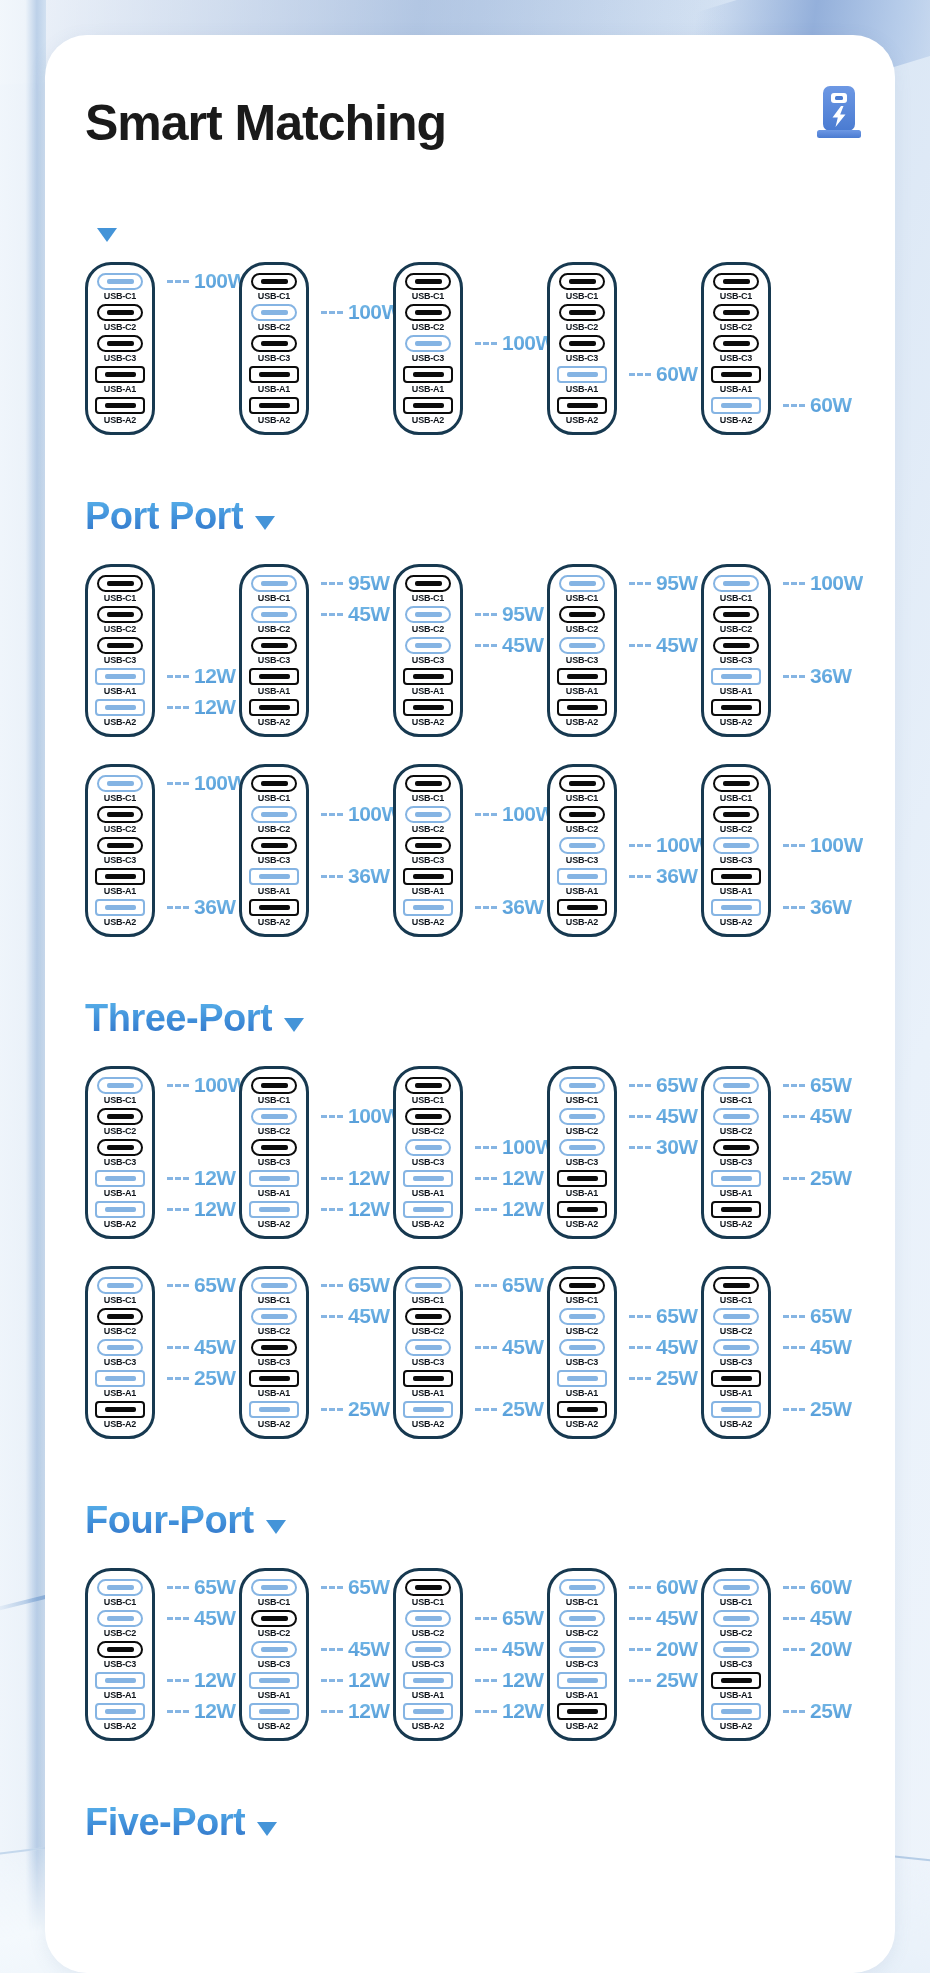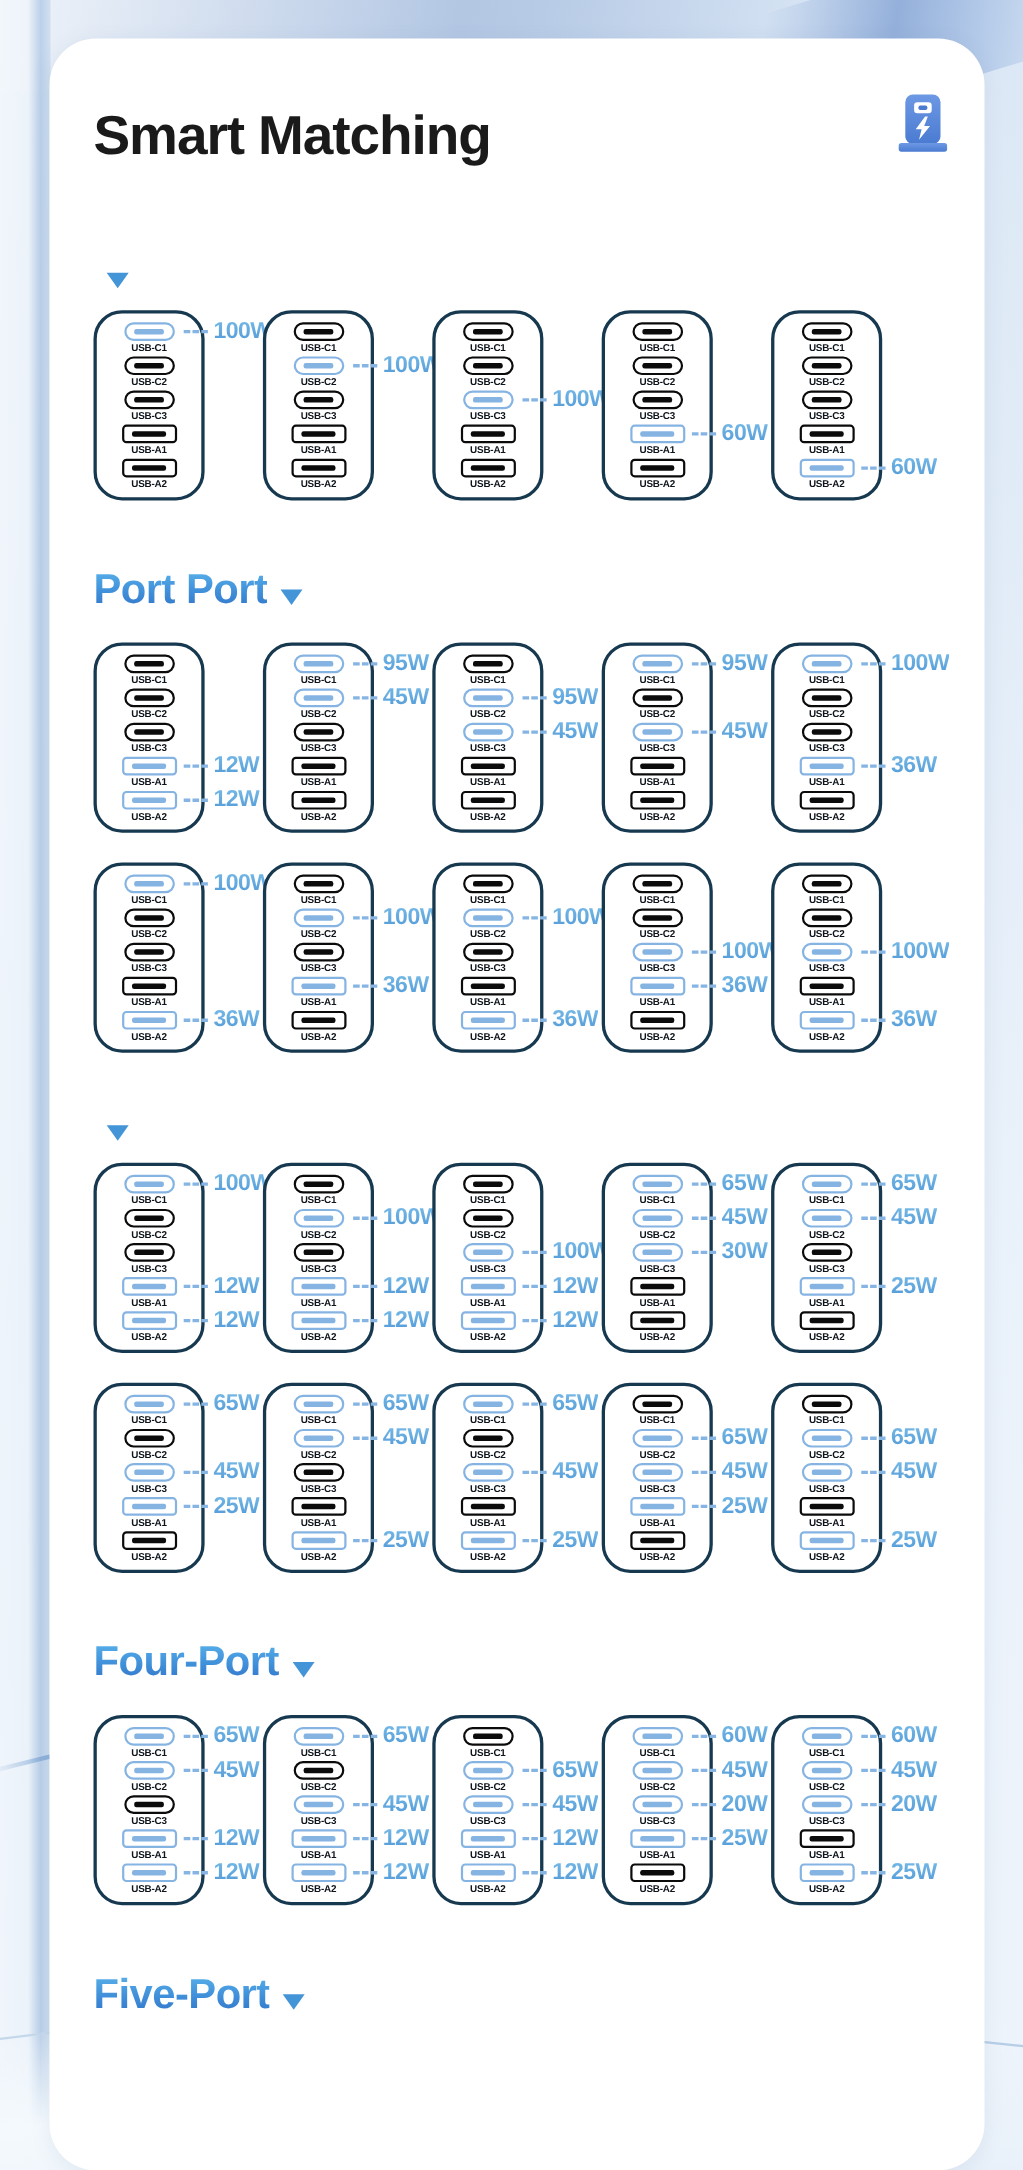--- a/index.html
+++ b/index.html
@@ -44,21 +44,21 @@
     transform:rotate(6deg);
   }
 
   
   .card{
     position:absolute;left:45px;top:35px;width:850px;height:1938px;
     background:#ffffff;border-radius:42px;
     padding:58px 40px 0;box-sizing:border-box;
     box-shadow:0 4px 18px rgba(90,120,160,.10);
   }
-  .card-header{position:relative;margin-bottom:88px;}
+  .card-header{position:relative;margin-bottom:68px;}
   .page-title{
     margin:0;font-size:50px;line-height:1.22;font-weight:bold;
     letter-spacing:-1px;color:#1a1a1a;
   }
   .header-icon{position:absolute;right:-12px;top:-10px;width:56px;height:58px;}
 
   
   .port-section{margin:0 0 58px;}
   .section-heading{
     display:flex;align-items:center;margin:0 0 26px;
@@ -75,21 +75,21 @@
     border-left:10px solid transparent;border-right:10px solid transparent;
     border-top:14px solid #4494d8;
   }
 
   
   .charger-row{display:flex;justify-content:space-between;margin-bottom:25px;}
   .charger-row:last-child{margin-bottom:0;}
   .charger-cell{position:relative;width:154px;height:175px;}
 
   .charger-box{
-    width:101px;box-sizing:border-box;
+    width:70px;box-sizing:border-box;
     border:3px solid #173950;border-radius:26px;
     padding:8px 0 4px;background:#fff;
     display:flex;flex-direction:column;align-items:center;
   }
   .port-group{display:flex;flex-direction:column;align-items:center;height:31px;}
   .port{
     box-sizing:border-box;position:relative;
     display:flex;align-items:center;justify-content:center;
     height:17px;border:2.5px solid #0b0b0b;background:#fff;
   }
@@ -772,20 +772,21 @@
             </div>
             <div class="callout" style="top: 132px;">
               <span class="dash"></span>
               <span class="watt">36W</span>
             </div>
           </div>
         </div>
       </section>
       <section class="port-section">
         <h2 class="section-heading">
+          <span class="heading-text">Three-Port</span>
           <span class="caret"></span>
         </h2>
         <div class="charger-row">
           <div class="charger-cell">
             <div class="charger-box">
               <div class="port-group">
                 <div class="port c hl">
                   <i class="bar"></i>
                 </div>
                 <div class="port-label">USB-C1</div>

